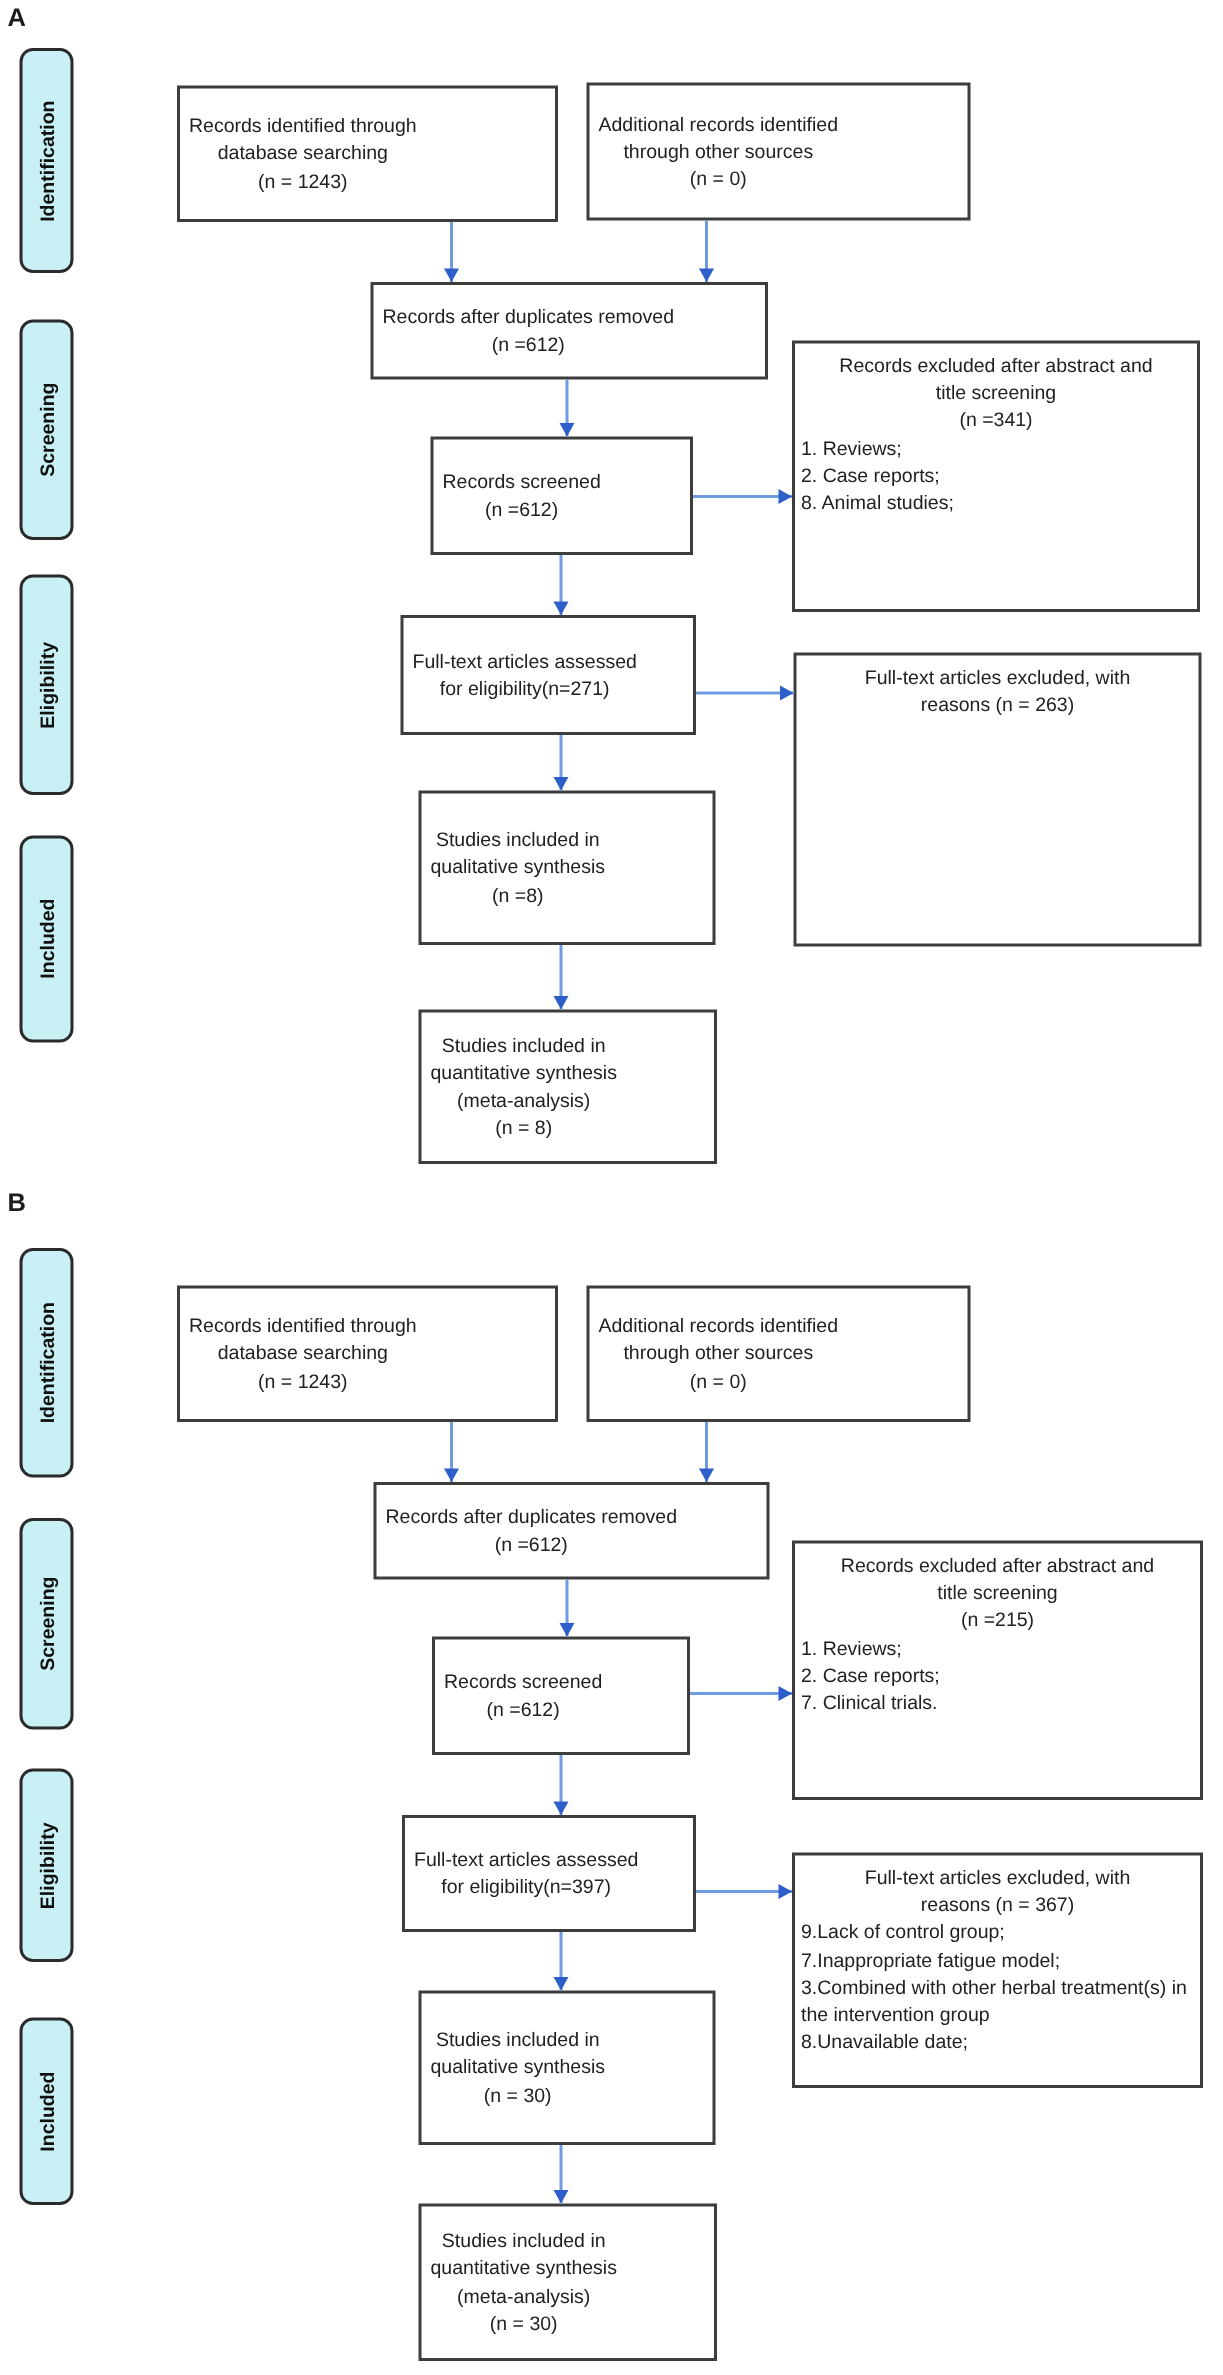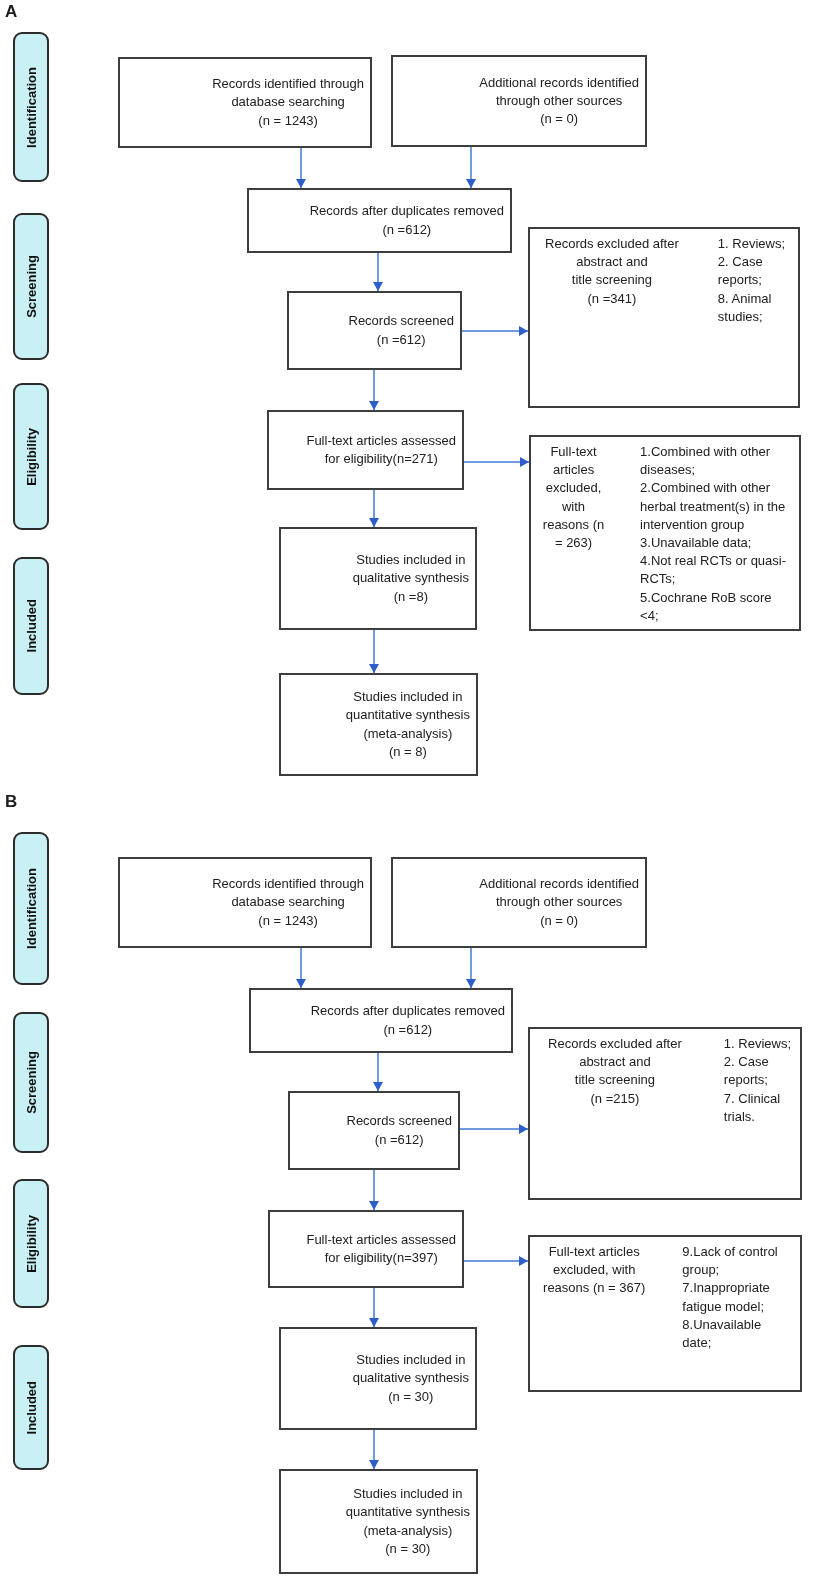--- a/index.html
+++ b/index.html
@@ -27,28 +27,28 @@
     display:flex;align-items:center;justify-content:center;
   }
   .pill span{
     writing-mode:vertical-rl;transform:rotate(180deg);
     font-size:13px;font-weight:bold;color:#101010;white-space:nowrap;
   }
 
   .box{
     position:absolute;background:#fff;
     border:2px solid var(--box-border);
-    display:flex;align-items:center;justify-content:flex-end;
+    display:flex;align-items:center;justify-content:flex-start;
     font-size:13px;line-height:1.4;color:var(--text);
   }
   .box .bt{white-space:pre-line;text-align:center;padding:2px 6px;}
 
-  .box.listbox{flex-direction:row;justify-content:flex-start;align-items:stretch;padding-top:6px;}
+  .box.listbox{flex-direction:column;justify-content:flex-start;align-items:stretch;padding-top:6px;}
   .box.listbox .bt{padding:0 8px;}
-  .box.listbox ul{list-style:none;padding:0 8px 0 24px;}
+  .box.listbox ul{list-style:none;padding:0 8px 0 4px;}
   .box.listbox li{text-align:left;line-height:1.4;}
 
   .arrow-v{position:absolute;width:2px;background:var(--arrow-line);}
   .arrow-v::after{
     content:"";position:absolute;bottom:0;left:-4px;
     border-left:5px solid transparent;border-right:5px solid transparent;
     border-top:9px solid var(--arrow-head);
   }
   .arrow-h{position:absolute;height:2px;background:var(--arrow-line);}
   .arrow-h::after{
@@ -155,27 +155,20 @@
     </div>
 
     <div class="box b-fulltext">
         <span class="bt">Full-text articles assessed
 for eligibility(n=271)</span>
       </div>
 
     <div class="box listbox b-excl-full">
       <div class="bt">Full-text articles excluded, with
 reasons (n = 263)</div>
-      <ul>
-        <li>1.Combined with other diseases;</li>
-        <li>2.Combined with other herbal treatment(s) in the intervention group</li>
-        <li>3.Unavailable data;</li>
-        <li>4.Not real RCTs or quasi-RCTs;</li>
-        <li>5.Cochrane RoB score &lt;4;</li>
-      </ul>
     </div>
 
     <div class="box b-qualitative">
         <span class="bt">Studies included in
 qualitative synthesis
 (n =8)</span>
       </div>
     <div class="box b-quantitative">
         <span class="bt">Studies included in
 quantitative synthesis
@@ -243,20 +236,21 @@
         <span class="bt">Full-text articles assessed
 for eligibility(n=397)</span>
       </div>
 
     <div class="box listbox b-excl-full">
       <div class="bt">Full-text articles excluded, with
 reasons (n = 367)</div>
       <ul>
         <li>9.Lack of control group;</li>
         <li>7.Inappropriate fatigue model;</li>
+        <li>3.Combined with other herbal treatment(s) in the intervention group</li>
         <li>8.Unavailable date;</li>
       </ul>
     </div>
 
     <div class="box b-qualitative">
         <span class="bt">Studies included in
 qualitative synthesis
 (n = 30)</span>
       </div>
     <div class="box b-quantitative">

